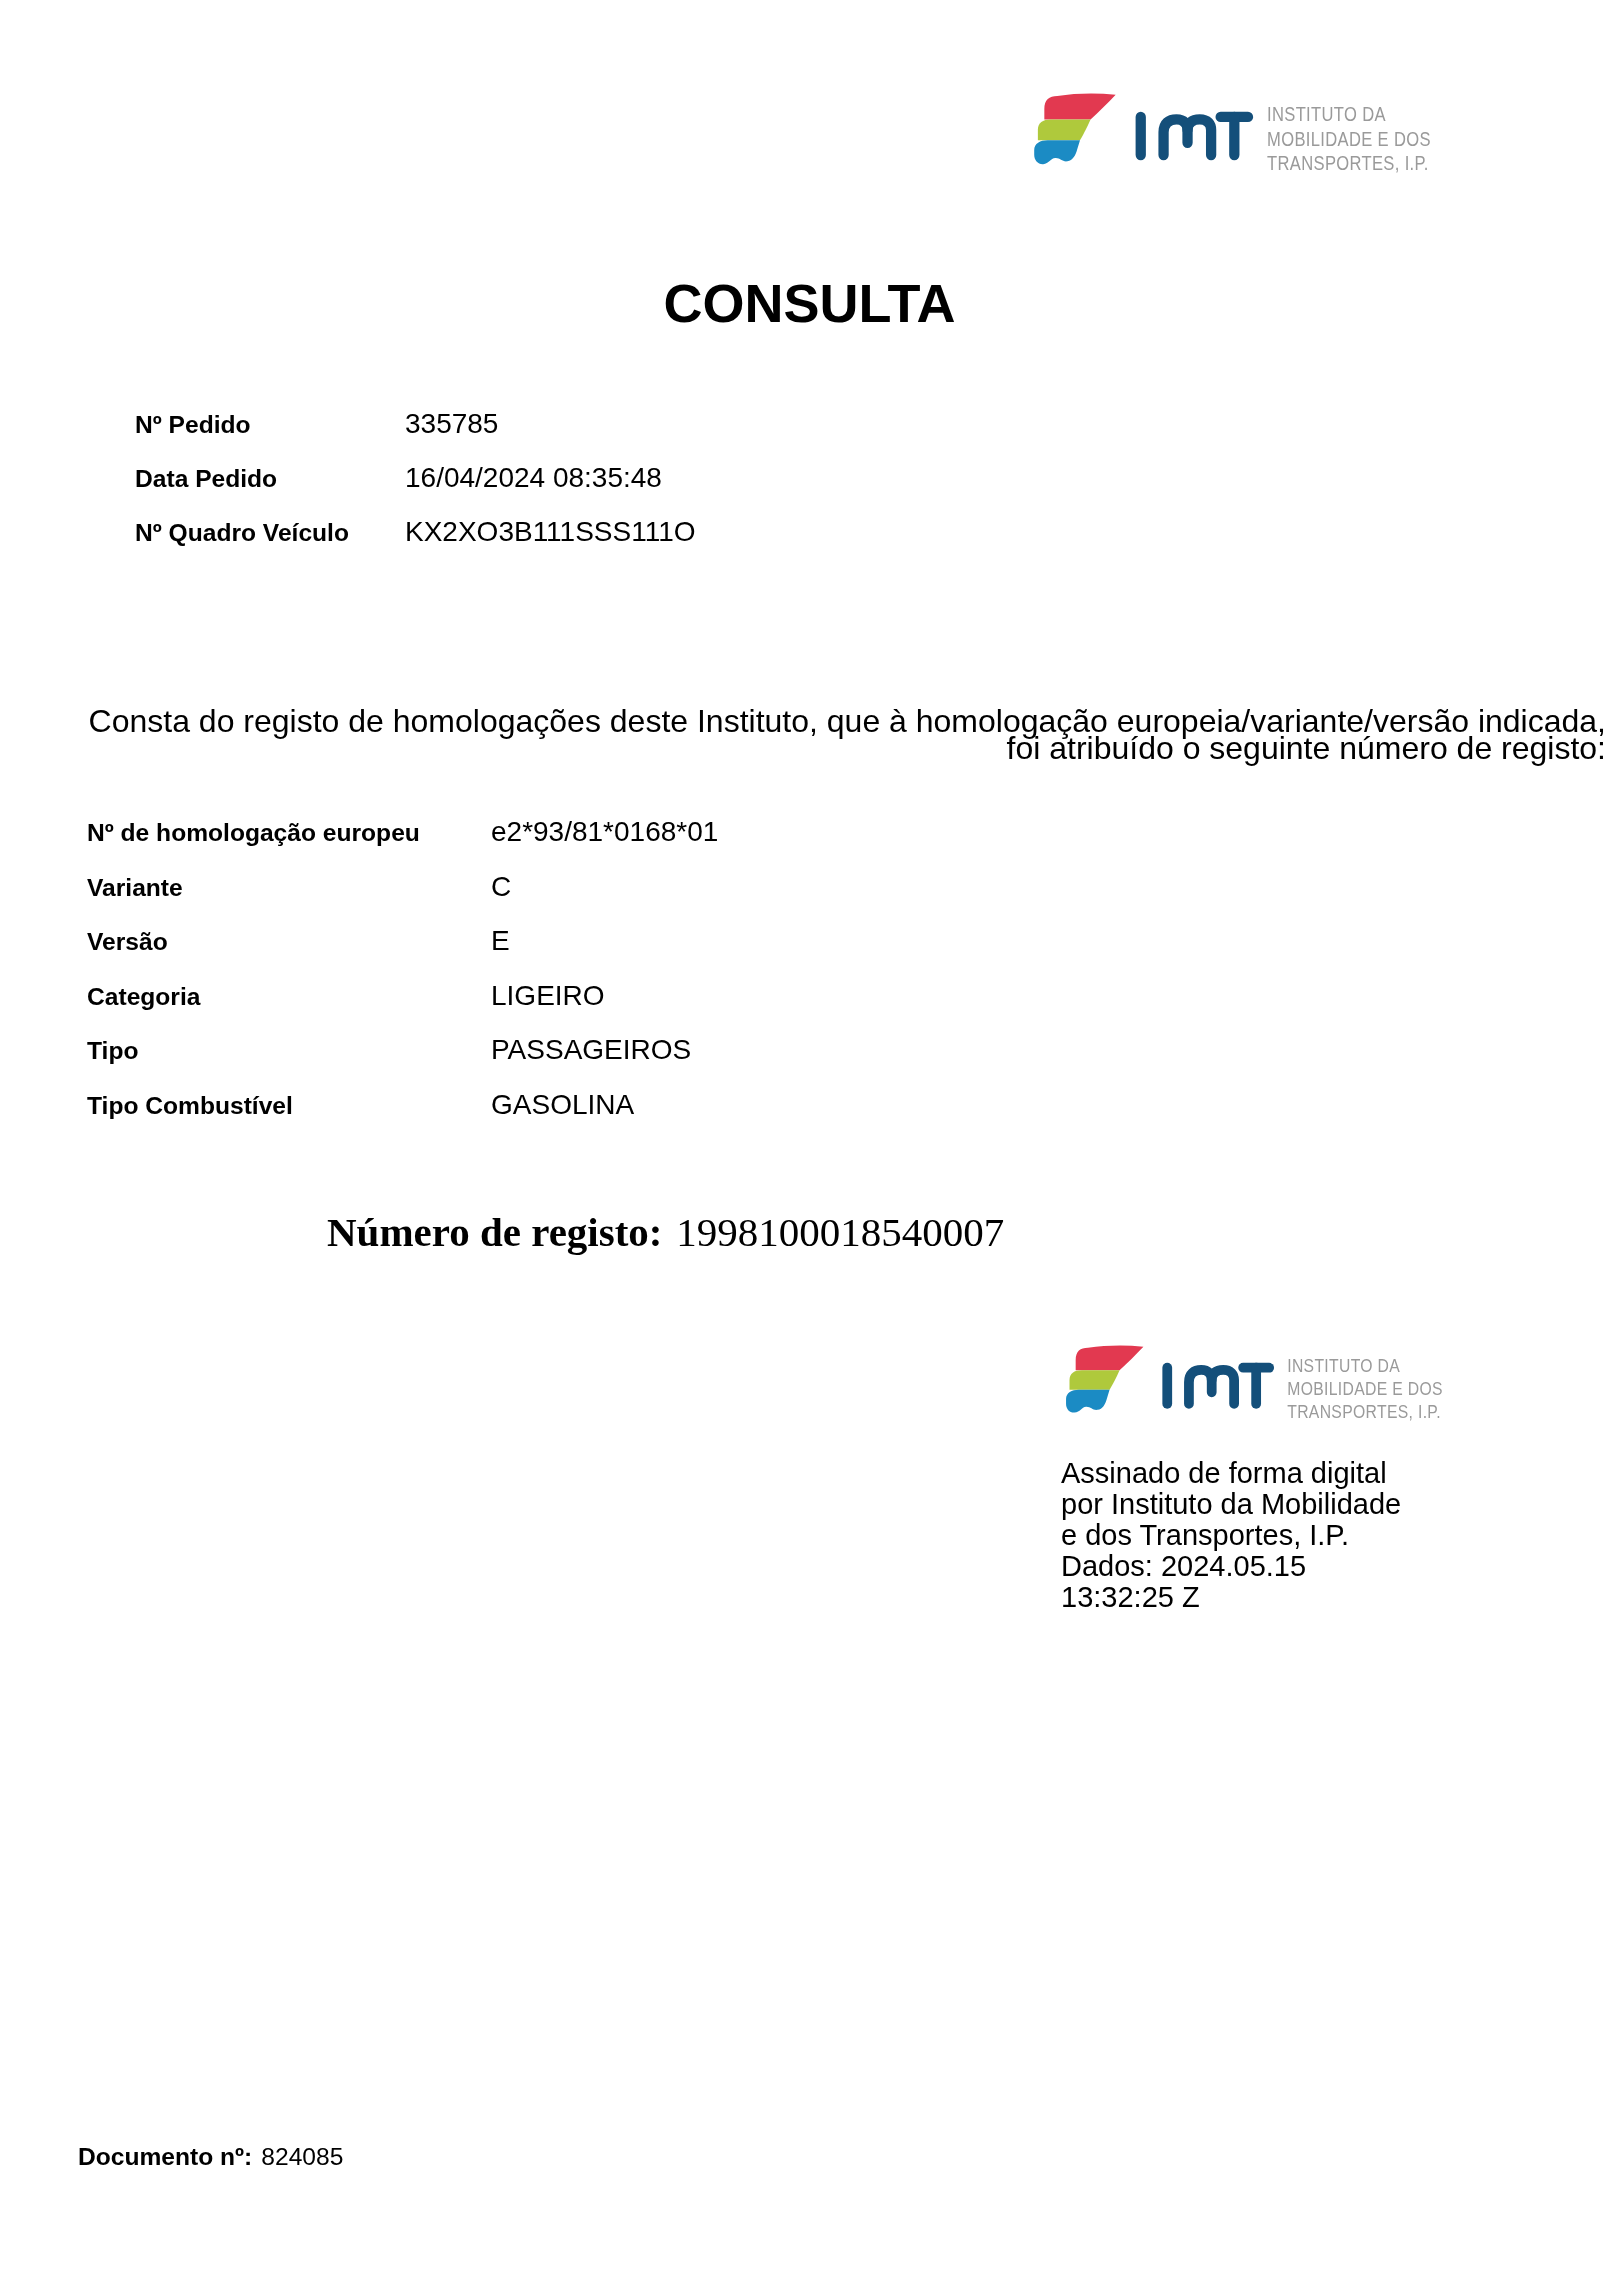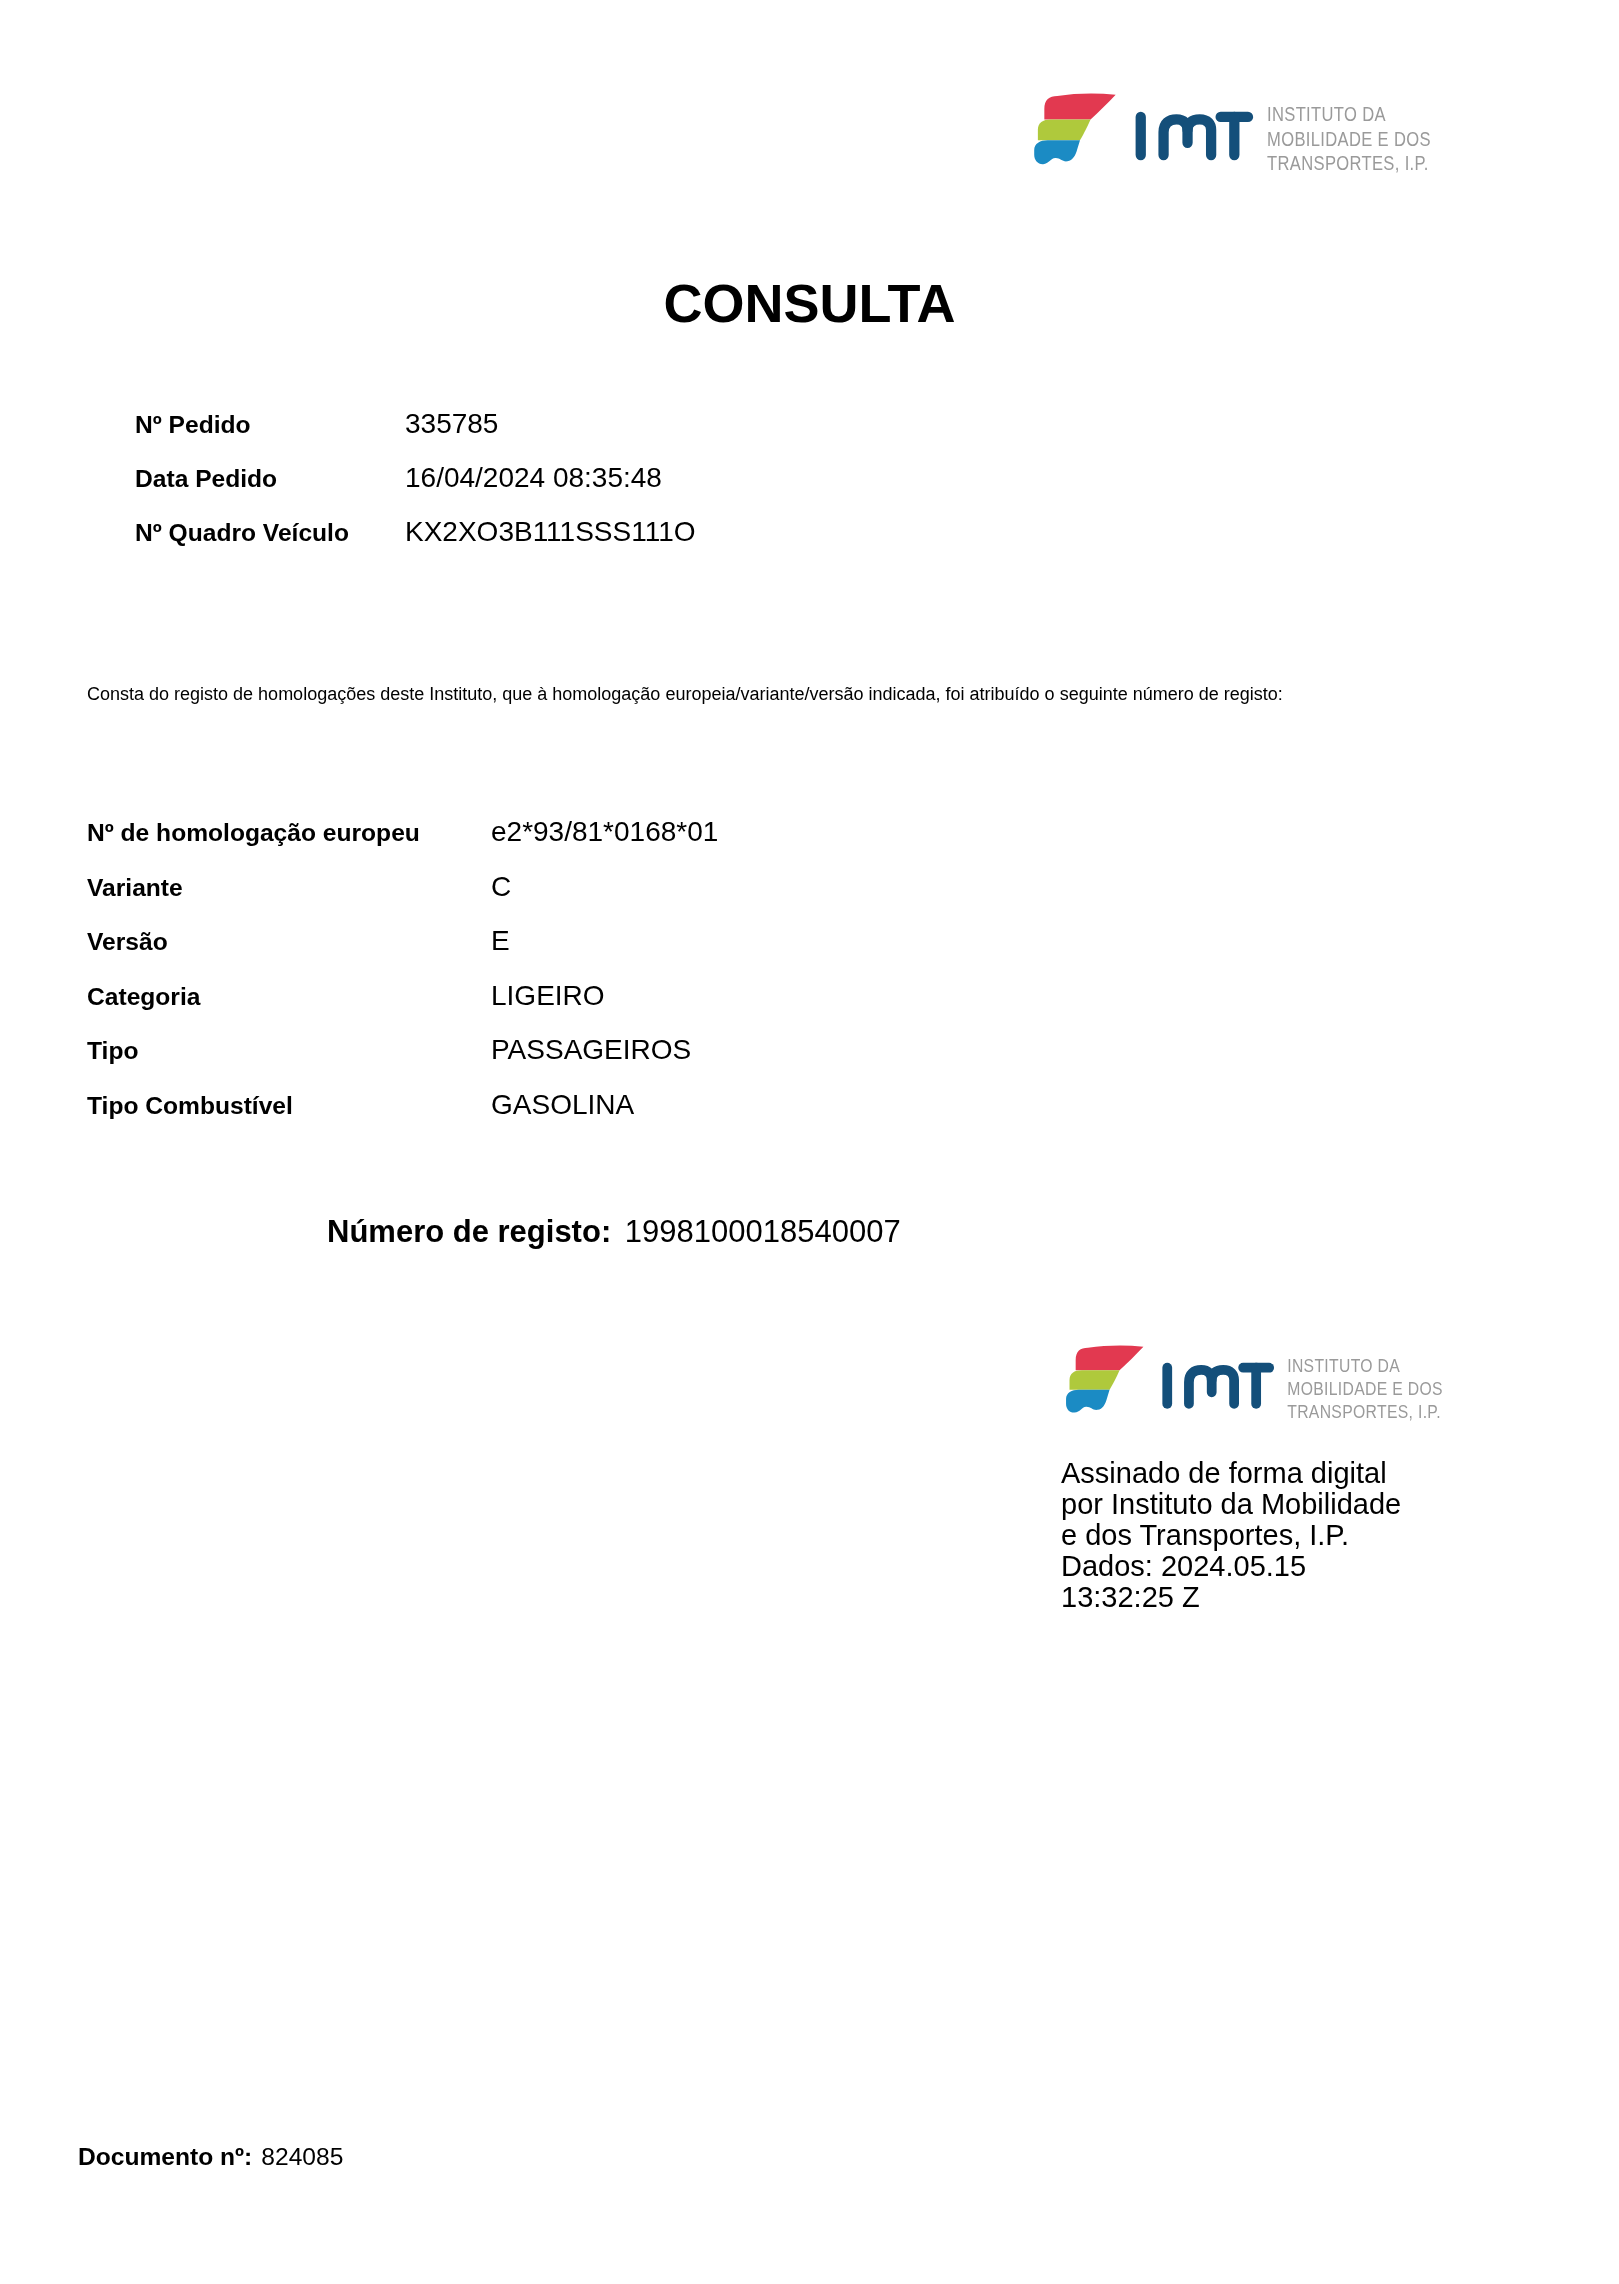--- a/index.html
+++ b/index.html
@@ -40,28 +40,28 @@
   .field-row{display:flex;align-items:baseline;}
   .fields-request .field-row{margin-bottom:24px;margin-left:48px;}
   .fields-homologation .field-row{margin-bottom:24.6px;}
   .field-label{font-weight:bold;font-size:24.6px;line-height:29px;}
   .fields-request .field-label{width:270px;}
   .fields-homologation .field-label{width:404px;}
   .field-value{font-size:28px;line-height:29px;}
 
   
   .intro{
-    position:absolute;left:87px;top:681px;width:1519px;
-    font-size:18px;line-height:27px;
+    position:absolute;left:87px;top:708px;width:1519px;
+    font-size:32px;line-height:27px;text-align:right;
   }
 
   
   .registration{
     position:absolute;left:327px;top:1214px;
-    font-size:31px;line-height:36px;white-space:nowrap;
+    font-size:41px;line-height:36px;white-space:nowrap;font-family:Liberation Serif, serif;
   }
   .registration .reg-label{font-weight:bold;}
   .registration .reg-value{font-weight:normal;margin-left:13.6px;}
 
   
   .signature{
     position:absolute;left:1061px;top:1458px;
     font-size:29px;line-height:31px;
   }
 

